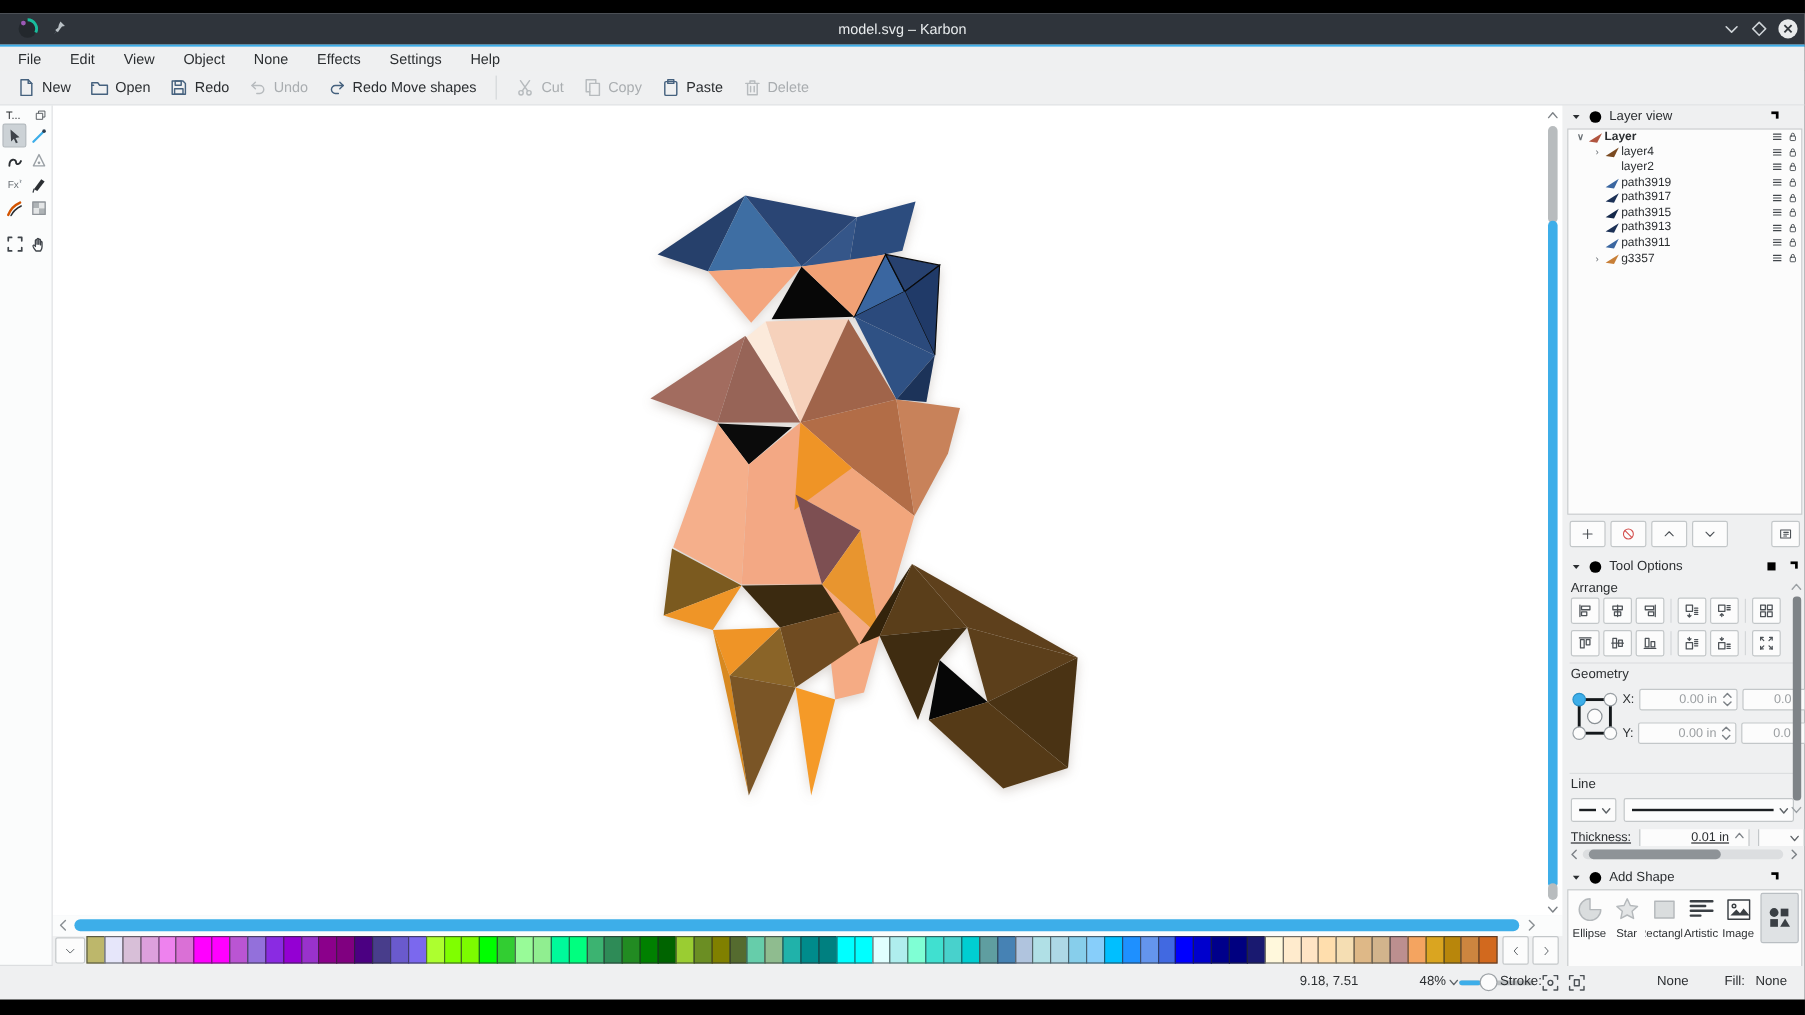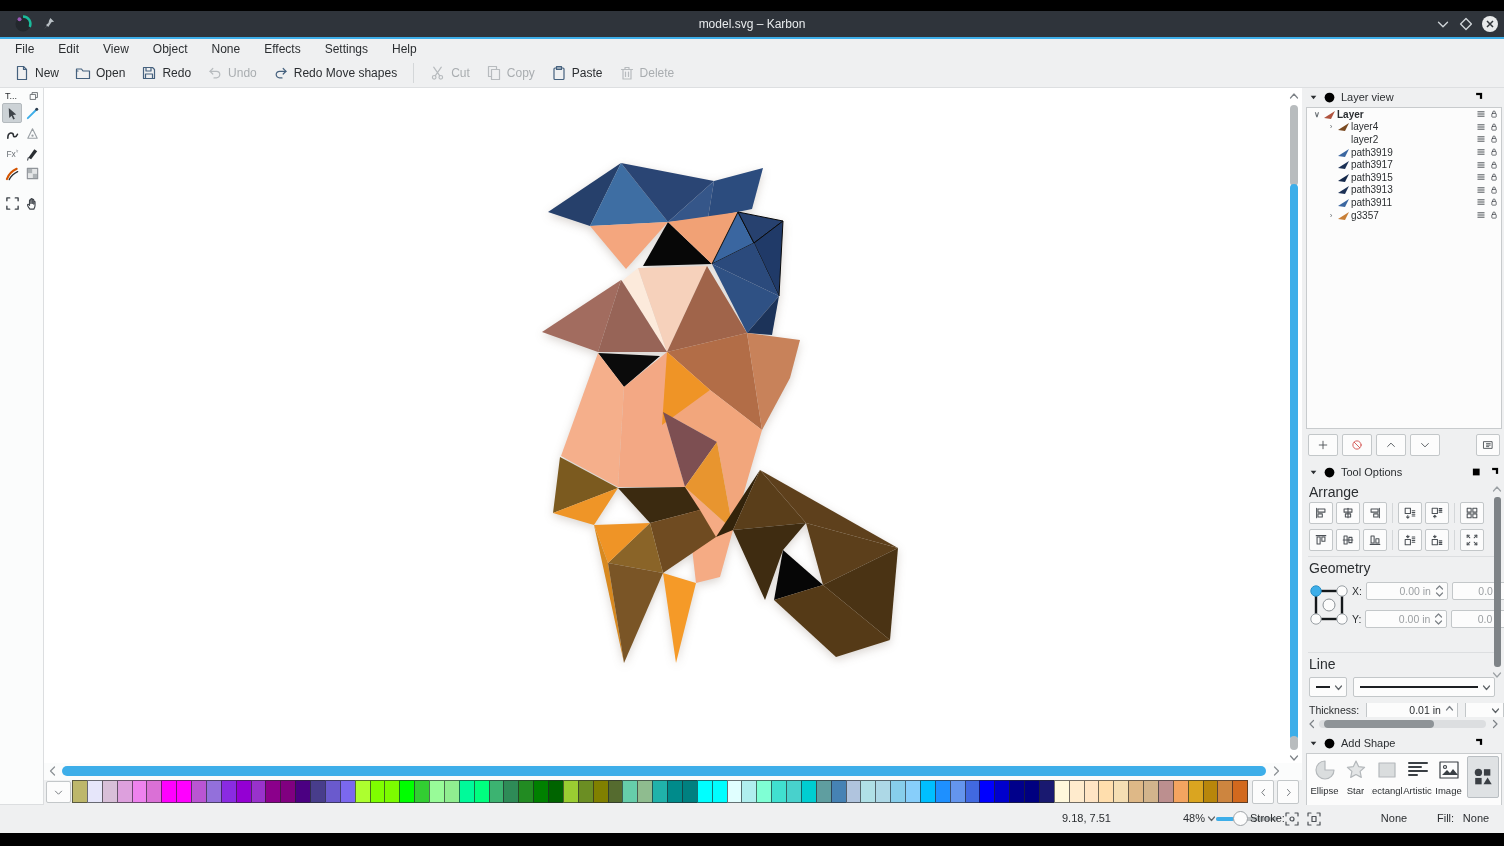--- a/index.html
+++ b/index.html
@@ -71,38 +71,38 @@
   .lrow .exp { width:12px; text-align:center; color:#6a7075; font-size:8px; }
   .lrow .licon { width:14px; height:11px; }
   .lrow .llabel { flex:1; white-space:nowrap; overflow:hidden; }
   .lrow .rics { display:flex; gap:3px; }
   .lrow .rics .ic { width:10px; height:10px; color:#41464b; }
   .layer-btns { display:flex; align-items:center; gap:4px; padding:3px 4px; }
   .lv-btn { width:30px; height:22px; background:#fcfcfc; border:1px solid #c3c7c9; border-radius:2px; display:flex; align-items:center; justify-content:center; color:#4c5156; }
   .lv-btn .ic { width:12px; height:12px; }
   .lv-btn.grow-gap { margin-left:auto; width:24px; }
 
-  .to-label { font-size:14px; color:#2b2e31; padding:3px 0 2px 5px; }
+  .to-label { font-size:11px; color:#2b2e31; padding:3px 0 2px 5px; }
   .ar-rows { padding-left:5px; }
   .ar-row { display:flex; align-items:center; gap:3px; margin-bottom:5px; }
   .ar-btn { width:24px; height:22px; background:#fcfcfc; border:1px solid #c3c7c9; border-radius:2px; display:flex; align-items:center; justify-content:center; color:#4c5156; }
   .ar-btn .ic { width:14px; height:14px; }
   .ar-sep { width:1px; height:20px; background:#d4d7d9; margin:0 2px; }
   .to-hr { height:1px; background:#dcdee0; margin:2px 4px 0 4px; }
   .geo-wrap { position:relative; height:72px; }
   .geo-anchor { position:absolute; left:5px; top:4px; }
   .geo-row { position:absolute; left:48px; display:flex; align-items:center; gap:4px; font-size:10.5px; color:#2b2e31; }
   .spin { position:relative; width:82px; height:18px; background:#fcfcfc; border:1px solid #c3c7c9; border-radius:2px; font-size:10.5px; color:#9b9fa2; display:flex; align-items:center; justify-content:flex-end; padding-right:16px; }
   .spin .arrows { position:absolute; right:3px; top:1px; width:9px; height:14px; color:#7d8287; }
   .spin2 { width:58px; }
   .line-row { display:flex; gap:6px; padding-left:5px; margin-top:3px; }
   .dd { position:relative; height:20px; background:#fcfcfc; border:1px solid #c3c7c9; border-radius:2px; display:flex; align-items:center; padding:0 16px 0 6px; }
   .dd .chev { position:absolute; right:3px; top:5px; width:9px; height:9px; color:#5f6468; }
   .dd .linesample { height:1.6px; background:#1c1f22; flex:1; }
-  .thick-row { display:flex; align-items:center; gap:7px; padding-left:5px; margin-top:6px; height:14px; overflow:hidden; font-size:10.5px; color:#2b2e31; }
+  .thick-row { display:flex; align-items:center; gap:7px; padding-left:5px; margin-top:6px; height:14px; overflow:hidden; font-size:10.5px; color:#2b2e31;text-decoration:underline; }
   .mini-hscroll { position:relative; height:12px; margin-top:1px; }
   .mh-track { position:absolute; left:15px; right:18px; top:2px; height:8px; background:#dcdee0; border-radius:4px; }
   .mh-thumb { position:absolute; left:20px; top:2px; width:110px; height:8px; background:#8e9397; border-radius:4px; }
   .mh-chev { position:absolute; top:1px; width:10px; height:10px; color:#7d8287; }
   .tov-chev { position:absolute; right:2px; width:10px; height:8px; color:#9ba0a4; }
   .tov-thumb { position:absolute; right:3px; width:7px; background:#7e8387; border-radius:3px; }
 
   .shape-box { margin:1px 2px 0 2px; height:74px; background:#fcfcfc; border:1px solid #c8cbcd; display:flex; padding:2px; }
   .shape-cell { width:31px; display:flex; flex-direction:column; align-items:center; padding-top:2px; overflow:hidden; }
   .shape-cell .ic { width:24px; height:24px; }
@@ -953,21 +953,21 @@
                   <path d="M17 12.5l4.5 7.5h-9z" style="fill:#3a3f44;stroke:none"></path>
                 </svg>
               </span>
             </div>
         </div>
 
       </div>
     </div>
 
     <div class="statusbar">
-      <span class="sb-item" style="left:1062px; width:70px; text-align:left;">9.18, 7.51</span>
+      <span class="sb-item" style="left:1062px; width:70px; text-align:right;">9.18, 7.51</span>
       <span class="sb-item zoom-dd" style="left:1183px;">
         <span>48%</span>
         <svg class="ic chev" viewBox="0 0 9 9">
             <path d="M1.5 3 L4.5 6.5 L7.5 3"></path>
           </svg>
       </span>
       <span class="slider-track">
           <span class="slider-fill"></span>
         </span>
       <span class="slider-knob"></span>

